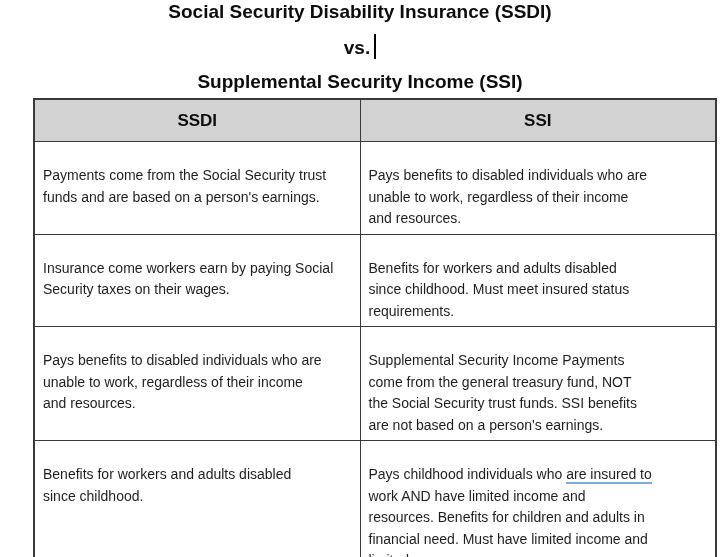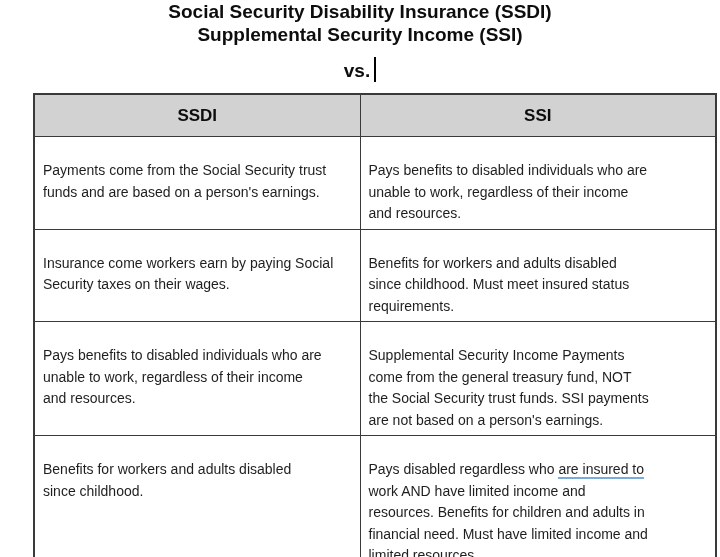--- a/index.html
+++ b/index.html
@@ -67,22 +67,22 @@
   .grammar-underline{
     border-bottom:2px solid var(--grammar-underline);
   }
 </style>
 </head>
 <body>
 
 <div class="page">
   <div class="title-block">
     <div class="title">Social Security Disability Insurance (SSDI)</div>
+    <div class="title vs-row"><span>vs.</span><span class="caret"></span></div>
     <div class="title">Supplemental Security Income (SSI)</div>
-    <div class="title vs-row"><span>vs.</span><span class="caret"></span></div>
   </div>
 
   <table class="cmp">
     <colgroup>
         <col class="c1">
         <col class="c2">
       </colgroup>
     <thead>
       <tr>
         <th>SSDI</th>
@@ -103,27 +103,27 @@
         <td>Benefits for workers and adults disabled
 since childhood. Must meet insured status
 requirements.</td>
       </tr>
       <tr class="r2">
         <td>Pays benefits to disabled individuals who are
 unable to work, regardless of their income
 and resources.</td>
         <td>Supplemental Security Income Payments
 come from the general treasury fund, NOT
-the Social Security trust funds. SSI payments
+the Social Security trust funds. SSI benefits
 are not based on a person's earnings.</td>
       </tr>
       <tr class="r3">
         <td>Benefits for workers and adults disabled
 since childhood.</td>
-        <td><span>Pays disabled regardless who </span><span class="grammar-underline">are insured to</span><span>
+        <td><span>Pays childhood individuals who </span><span class="grammar-underline">are insured to</span><span>
 work AND have limited income and
 resources. Benefits for children and adults in
 financial need. Must have limited income and
 limited resources.</span></td>
       </tr>
     </tbody>
   </table>
 </div>
 
 </body></html>

